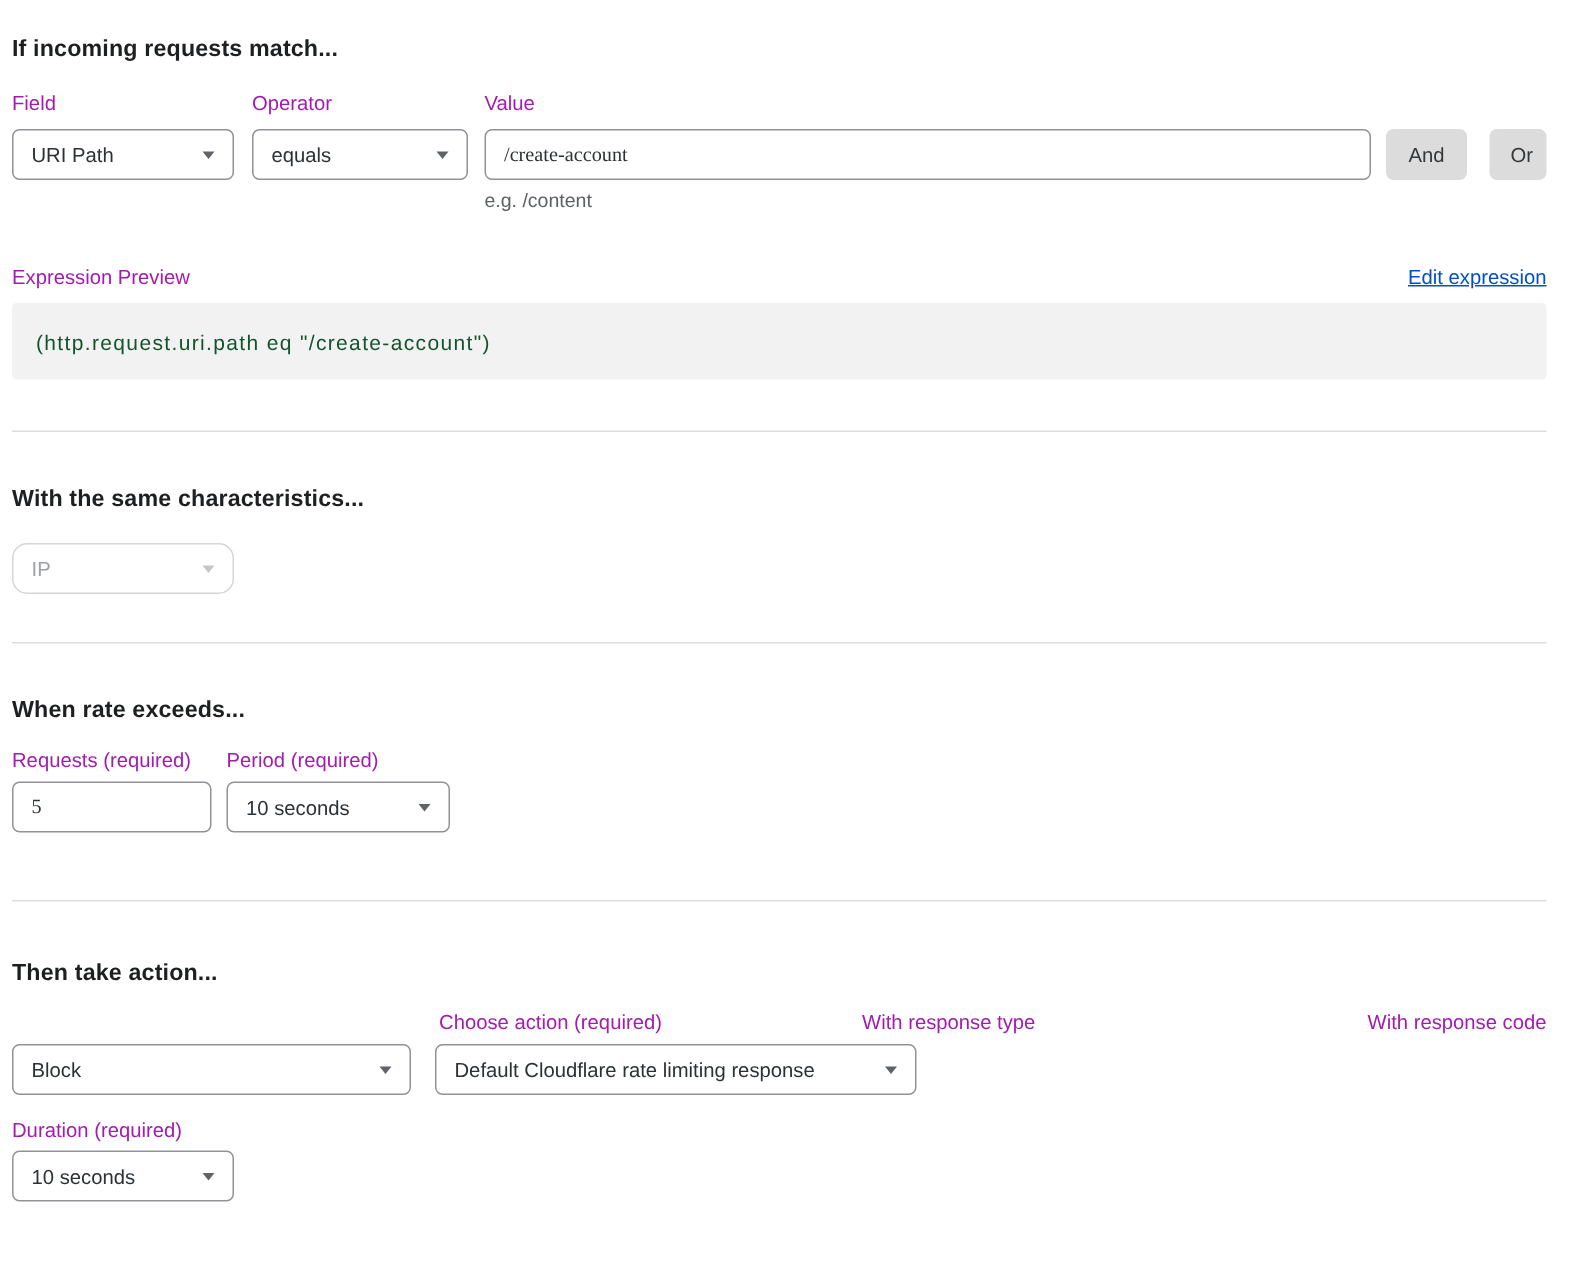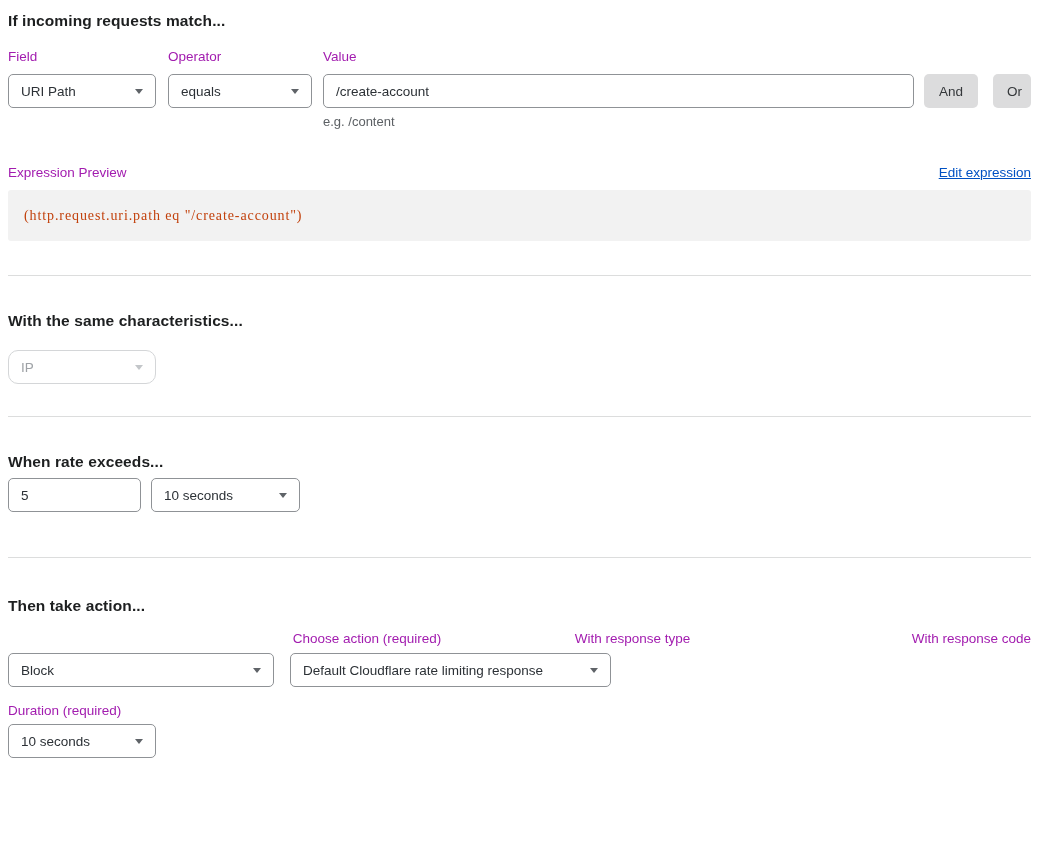--- a/index.html
+++ b/index.html
@@ -57,21 +57,21 @@
   .control.disabled .caret { border-top-color: #c3c6c9; }
 
   input.text-input {
     height: 34px;
     border: 1px solid #8f9296;
     border-radius: 5px;
     background: #ffffff;
     padding: 0 12px;
     font-size: 13.5px;
     color: #2c3136;
-    font-family: Liberation Sans, sans-serif;
+    font-family: Liberation Serif, serif;
     outline: none;
   }
   input.text-input:disabled {
     background: #e9e9ea;
     border-color: #c9cbcd;
     color: #9ea2a6;
   }
 
   .btn {
     height: 34px;
@@ -96,44 +96,44 @@
 
   .code-block {
     background: #f2f2f2;
     border-radius: 3px;
     height: 51px;
     display: flex;
     align-items: center;
     padding: 0 16px;
   }
   .code-text {
-    font-family: Liberation Serif, serif;
+    font-family: Liberation Sans, sans-serif;
     font-size: 14px;
     letter-spacing: 0.9px;
-    color: #c2410c;
+    color: #14532d;
   }
 
   
   .labels-row, .controls-row { display: flex; align-items: flex-start; }
 
   
   .m-col-field  { width: 148px; margin-right: 12px; }
   .m-col-op     { width: 144px; margin-right: 11px; }
   .m-col-value  { flex: 1 1 auto; }
   .m-and { width: 54px; margin-left: 10px; }
   .m-or  { width: 38px; margin-left: 15px; }
 
   .preview-head { display: flex; justify-content: space-between; align-items: flex-end; }
 </style>
 </head>
 <body>
 
 <div class="page">
 
-  <div class="section-title" style="margin-top:4px;">If incoming requests match...</div>
+  <div class="section-title" style="margin-top:16px;">If incoming requests match...</div>
 
   <div class="labels-row" style="margin-top:19px;">
     <div class="field-label m-col-field">Field</div>
     <div class="field-label m-col-op">Operator</div>
     <div class="field-label m-col-value">Value</div>
   </div>
 
   <div class="controls-row" style="margin-top:10px;">
     <div class="control select m-col-field">
       <span>URI Path</span>
@@ -167,20 +167,24 @@
     <div class="control select disabled" style="width:148px;border-radius:10px;">
       <span>IP</span>
       <span class="caret"></span>
     </div>
   </div>
 
   <hr class="divider" style="margin-top:32px;">
 
   <div class="section-title" style="margin-top:36px;">When rate exceeds...</div>
 
+  <div class="labels-row" style="margin-top:16px;">
+    <div class="field-label" style="width:133px; margin-right:10px;">Requests (required)</div>
+    <div class="field-label">Period (required)</div>
+  </div>
 
   <div class="controls-row" style="margin-top:7px;">
     <input class="text-input" style="width: 133px; margin-right: 10px;" type="text" value="5">
     <div class="control select" style="width:149px;">
       <span>10 seconds</span>
       <span class="caret"></span>
     </div>
   </div>
 
   <hr class="divider" style="margin-top:45px;">

